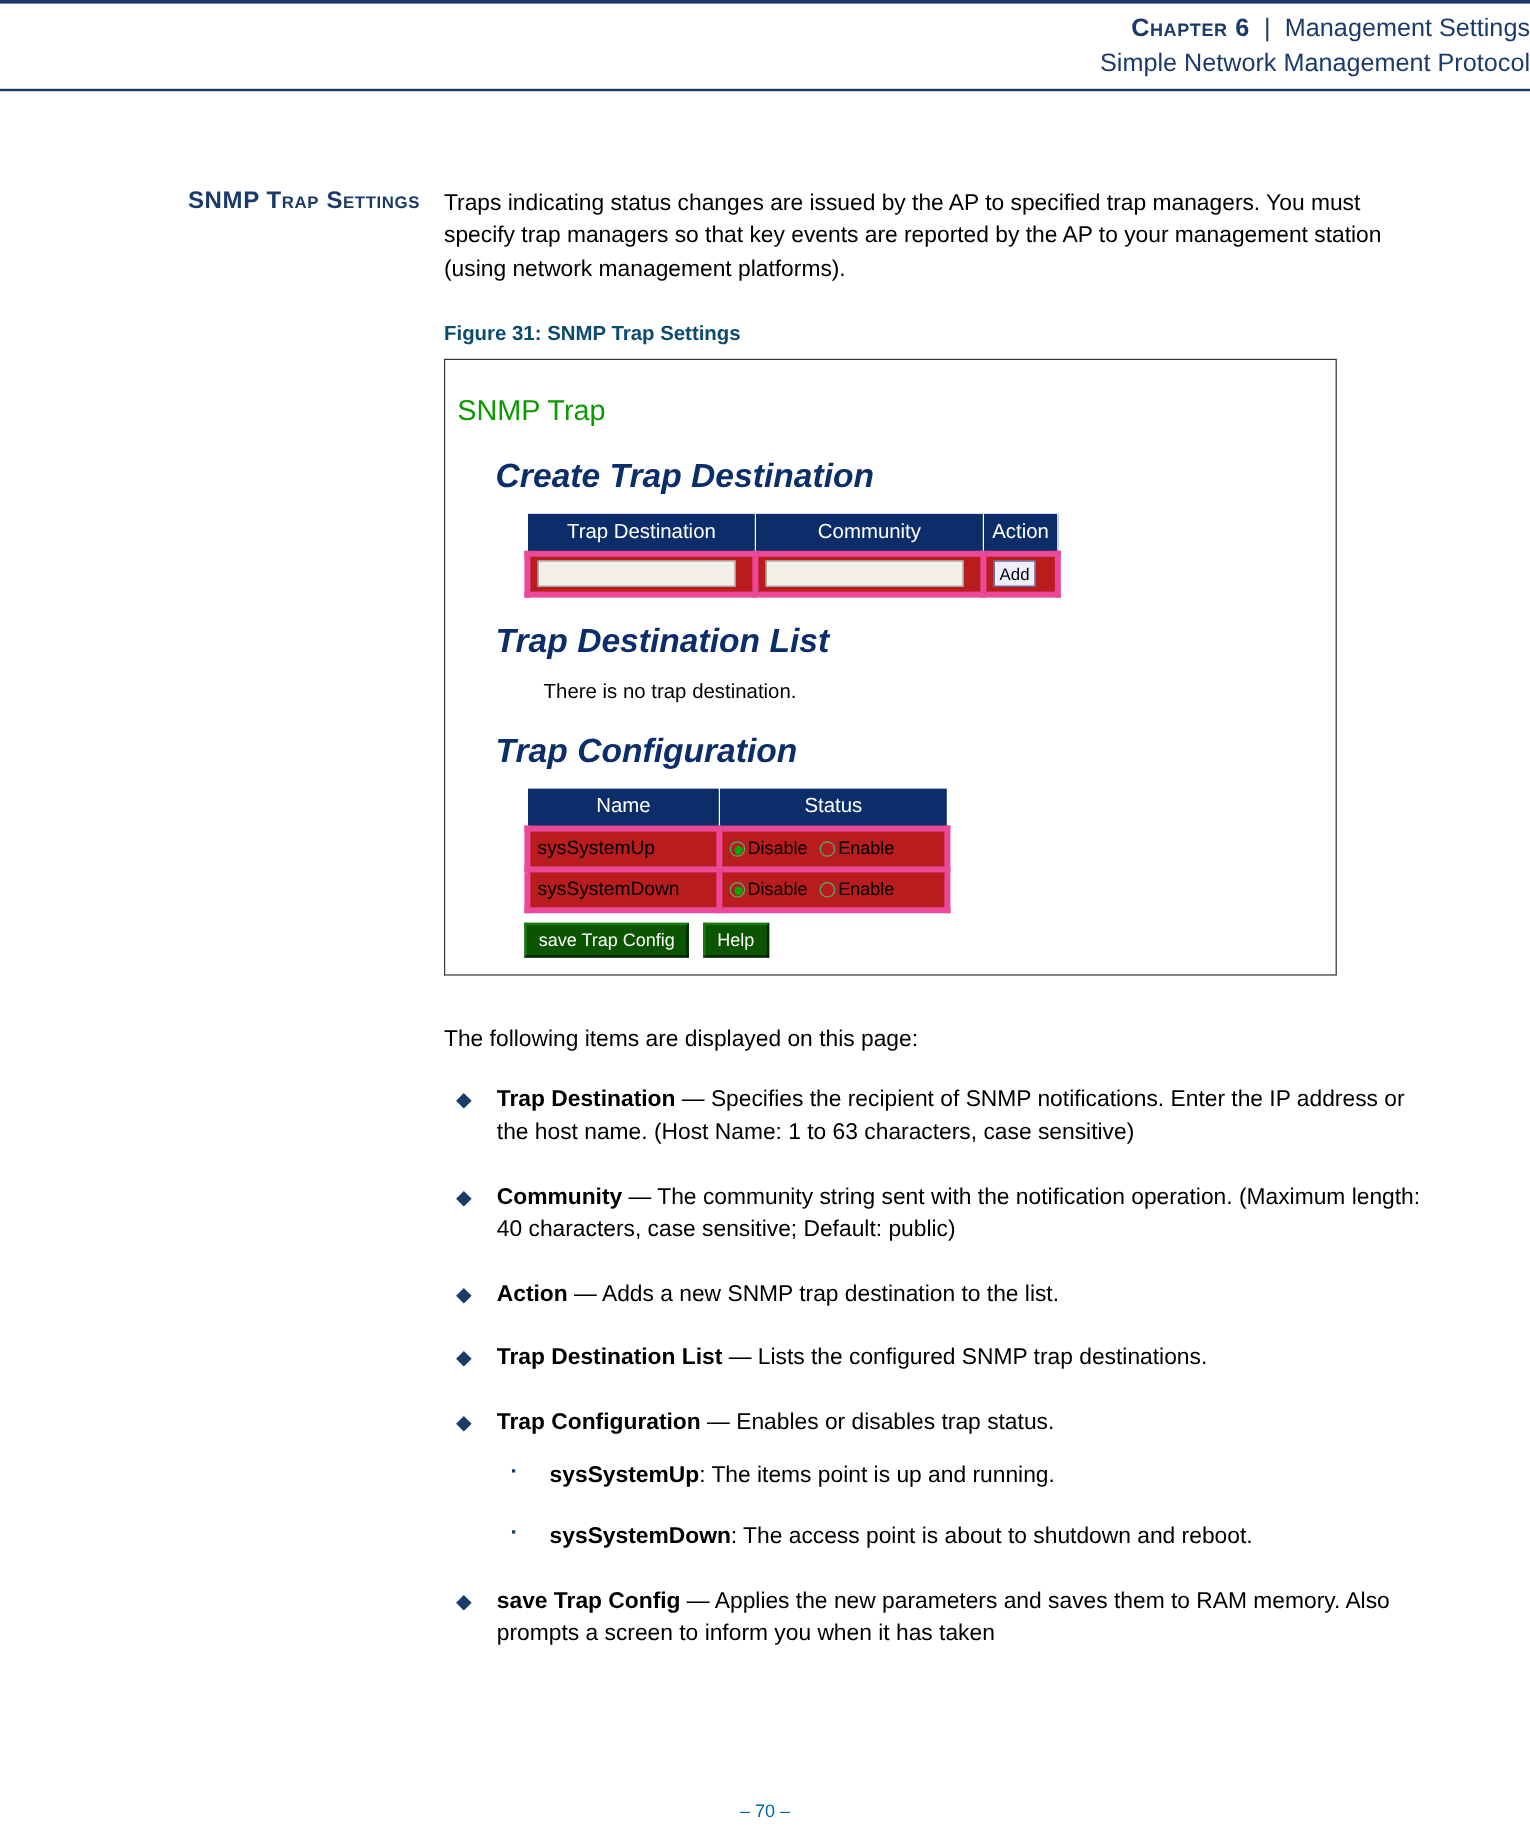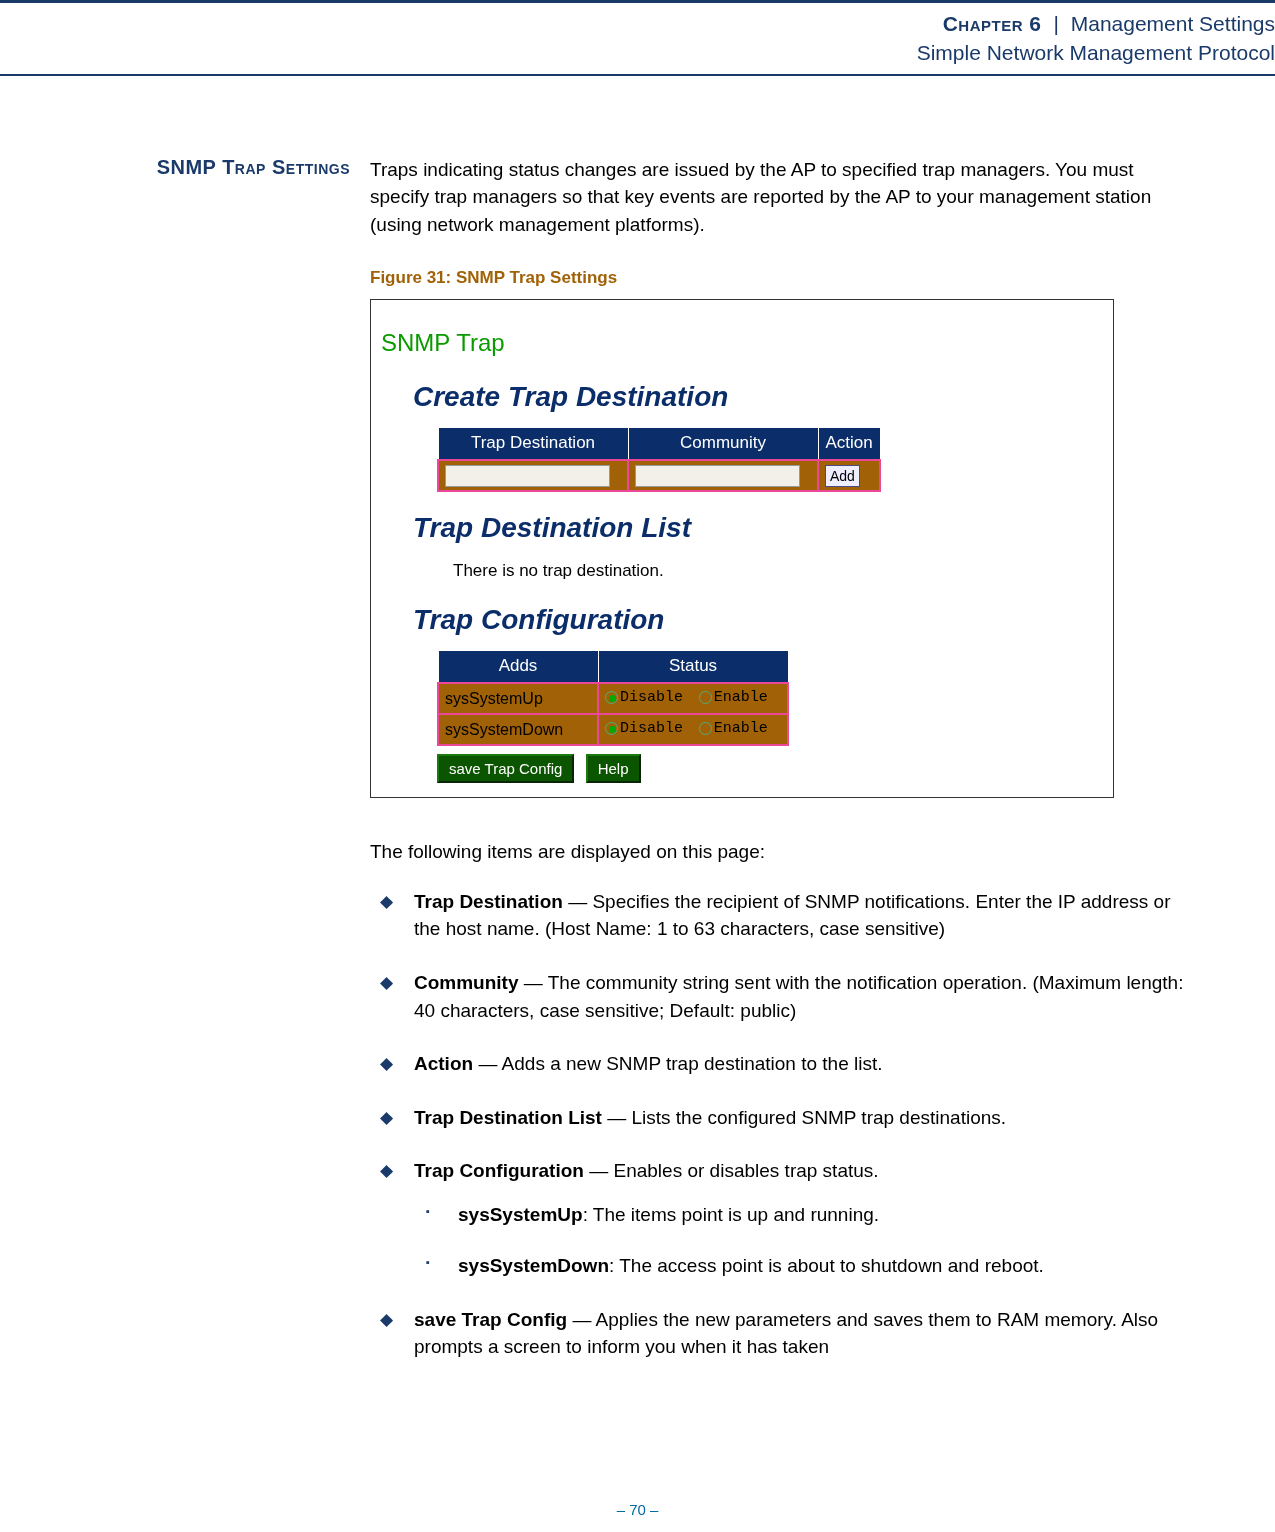--- a/index.html
+++ b/index.html
@@ -40,21 +40,21 @@
     letter-spacing: 0.5px;
   }
   .main-col {
     margin-left: 370px;
     width: 815px;
     font-size: 19px;
     line-height: 1.45;
   }
   .intro { margin-bottom: 28px; }
   .fig-caption {
-    color: #a16207;
+    color: #0c4a6e;
     font-weight: bold;
     font-size: 17px;
     margin-bottom: 8px;
   }
   .figure-box {
     border: 1px solid #333;
     padding: 24px 8px 14px 8px;
     margin-bottom: 40px;
     background: #fff;
     width: 744px;
@@ -82,24 +82,24 @@
   .htable th {
     background: #0b2e6a;
     color: #fff;
     font-weight: normal;
     font-size: 17px;
     padding: 3px 6px;
     border: 1px solid #fff;
     text-align: center;
   }
   .htable td {
-    border: 2px solid #ec4899;
+    border: 5px solid #ec4899;
     padding: 3px 6px;
     font-size: 16px;
-    background: #a16207;
+    background: #b91c1c;
     text-align: left;
   }
   .htable input[type=text] {
     width: 165px;
     background: #f2f0e8;
     border: 1px solid #999;
     height: 22px;
     font-size: 14px;
   }
   .add-btn {
@@ -109,21 +109,21 @@
     padding: 0 4px;
     height: 22px;
     font-size: 14px;
     cursor: pointer;
   }
   .no-trap {
     font-family: Arial, sans-serif;
     font-size: 17px;
     margin: 8px 0 4px 74px;
   }
-  .radio-cell { white-space: nowrap; font-family: Liberation Mono, monospace; }
+  .radio-cell { white-space: nowrap; }
   .radio-dot {
     display: inline-block;
     width: 13px; height: 13px;
     border: 1px solid #5a7; 
     border-radius: 50%;
     vertical-align: middle;
     margin-right: 2px;
     position: relative;
   }
   .radio-dot.checked::after {
@@ -223,21 +223,21 @@
       </tbody>
         </table>
 
       <div class="section-title">Trap Destination List</div>
       <div class="no-trap">There is no trap destination.</div>
 
       <div class="section-title">Trap Configuration</div>
       <table class="htable">
         <tbody>
             <tr>
-          <th style="width:160px">Adds</th>
+          <th style="width:160px">Name</th>
           <th style="width:190px">Status</th>
         </tr>
         <tr>
           <td>sysSystemUp</td>
           <td class="radio-cell">
             <span class="radio-dot checked"></span><span class="radio-label">Disable</span>
             <span class="radio-dot"></span><span class="radio-label">Enable</span>
           </td>
         </tr>
         <tr>

